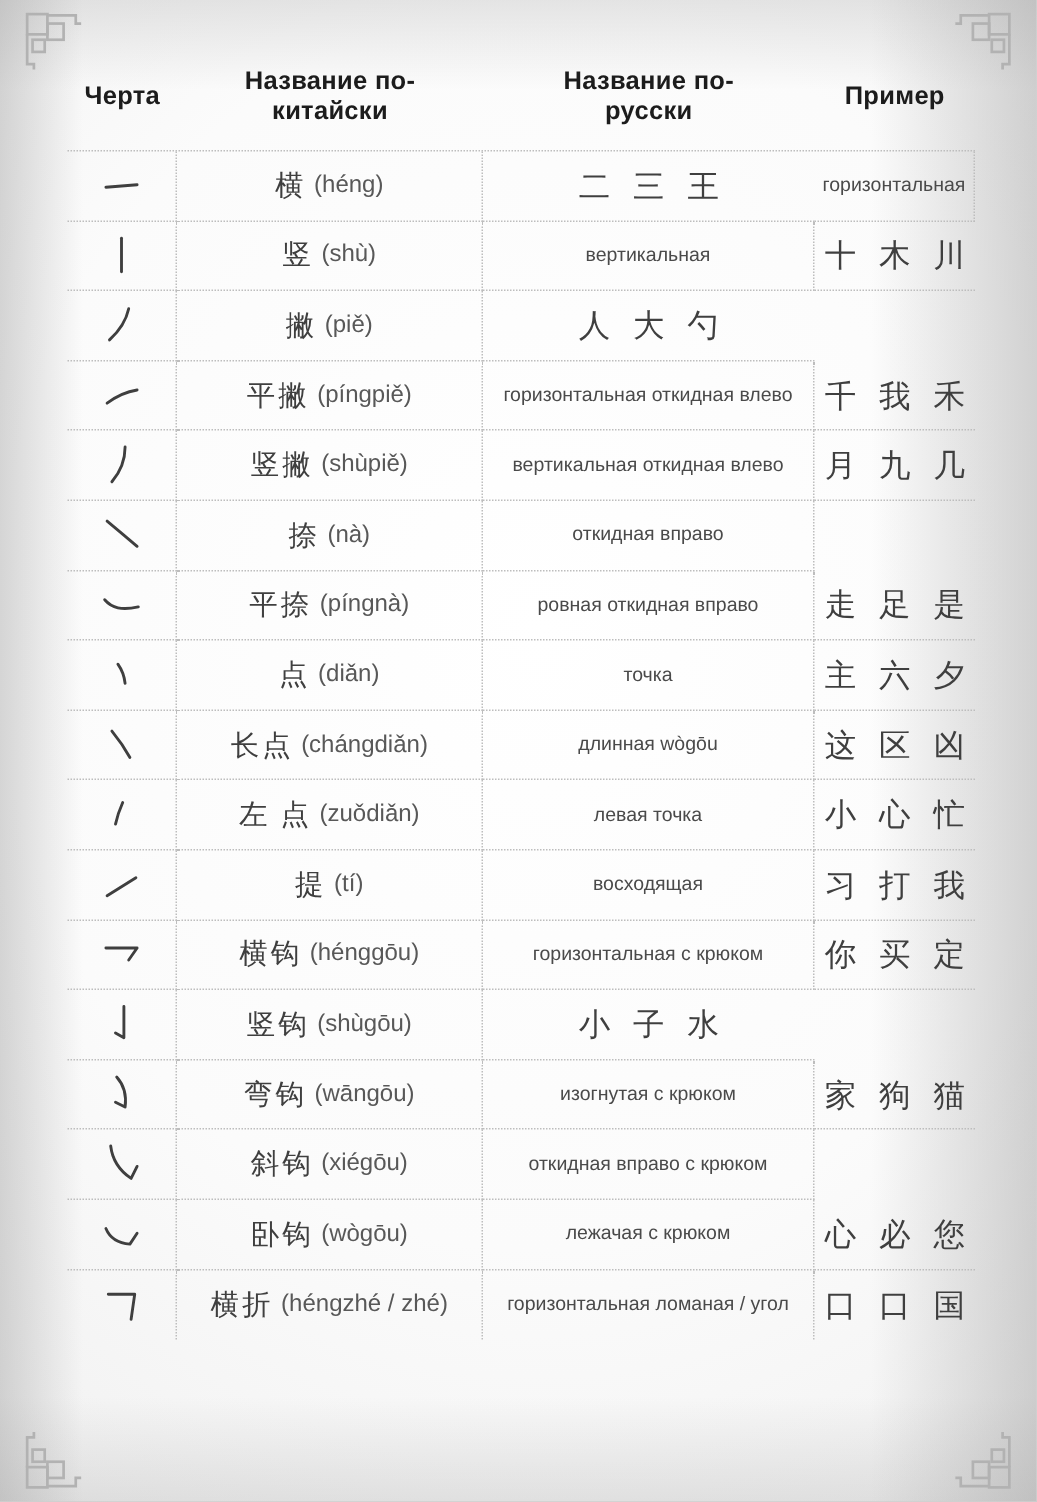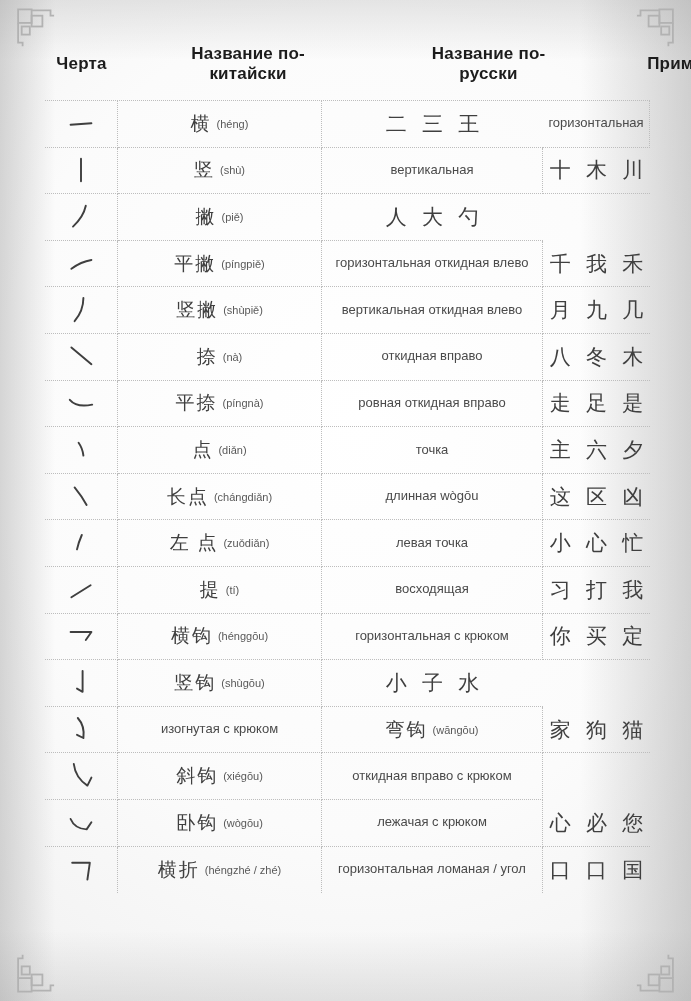--- a/index.html
+++ b/index.html
@@ -12,42 +12,42 @@
       radial-gradient(ellipse 95% 75% at 52% 42%, #ffffff 0%, #fbfbfb 55%, #efefef 100%);
   }
   .corner{position:absolute;width:54px;height:54px;stroke:var(--ornament,#b2b2b2);fill:none;stroke-width:2;}
   .corner.tl{left:10px;top:4px;}
   .corner.tr{right:10px;top:4px;transform:scaleX(-1);}
   .corner.bl{left:10px;bottom:4px;transform:scaleY(-1);}
   .corner.br{right:10px;bottom:4px;transform:scale(-1,-1);}
   .thead{
     position:absolute;left:45px;top:36px;width:605px;height:56px;
     display:grid;grid-template-columns:73px 204px 221px 107px;
-    align-items:center;justify-items:center;gap:28px;
+    align-items:center;justify-items:center;
   }
   .th{
     font-size:17px;font-weight:bold;color:var(--header-text,#1c1c1c);
     text-align:center;line-height:1.2;max-width:125px;letter-spacing:.2px;
   }
   .tbody{
     position:absolute;left:45px;top:100px;width:605px;
     border-top:1px dotted var(--grid-line,#bdbdbd);
   }
   .row{display:grid;grid-template-columns:73px 204px 221px 107px;}
   .cell{
     min-height:46.6px;display:flex;align-items:center;justify-content:center;
     border-bottom:1px dotted var(--grid-line,#bdbdbd);box-sizing:border-box;
   }
   .row:last-child .cell{border-bottom:none;}
   .c1,.c2,.c3{border-right:1px dotted var(--grid-line,#bdbdbd);}
   .stroke-svg{width:32px;height:32px;stroke:var(--text,#454545);fill:none;
     stroke-width:2.4;stroke-linecap:round;stroke-linejoin:round;}
   .c2{gap:5px;padding:2px 6px;text-align:center;}
   .hanzi{font-size:19px;color:var(--text,#3f3f3f);font-family:"Liberation Serif","DejaVu Serif",serif;letter-spacing:2px;}
-  .pinyin{font-size:11px;color:var(--pinyin-text,#585858);}
+  .pinyin{font-size:16px;color:var(--pinyin-text,#585858);}
   .c3{padding:4px 12px;}
   .ru{font-size:13px;color:var(--russian-text,#4a4a4a);text-align:center;line-height:1.3;}
   .ex{font-size:21px;color:var(--text,#3f3f3f);word-spacing:10px;white-space:nowrap;
       font-family:"Liberation Serif","DejaVu Serif",serif;}
 </style>
 </head>
 <body>
 
 <svg width="0" height="0" style="position:absolute">
   <symbol id="corner-sym" viewBox="0 0 60 60">
@@ -174,23 +174,20 @@
             <path d="M8 8 Q20 18 33 29"></path>
           </svg>
     </div>
     <div class="cell c2">
       <span class="hanzi">捺</span>
       <span class="pinyin">(nà)</span>
     </div>
     <div class="cell c3">
       <span class="ru">откидная вправо</span>
     </div>
-    <div class="cell c4">
-      <span class="ex">八 冬 木</span>
-    </div>
   </div>
 
   <div class="row">
     <div class="cell c1">
       <svg class="stroke-svg" viewBox="0 0 40 40">
             <path d="M6 16 C12 23 20 25 34 22"></path>
           </svg>
     </div>
     <div class="cell c2">
       <span class="hanzi">平捺</span>
@@ -309,27 +306,27 @@
     </div>
   </div>
 
 
   <div class="row">
     <div class="cell c1">
       <svg class="stroke-svg" viewBox="0 0 40 40">
             <path d="M16 5 Q25 15 23 30 L15 26"></path>
           </svg>
     </div>
-    <div class="cell c3">
-      <span class="ru">изогнутая с крюком</span>
-    </div>
     <div class="cell c2">
       <span class="hanzi">弯钩</span>
       <span class="pinyin">(wāngōu)</span>
     </div>
+    <div class="cell c3">
+      <span class="ru">изогнутая с крюком</span>
+    </div>
     <div class="cell c4">
       <span class="ex">家 狗 猫</span>
     </div>
   </div>
 
   <div class="row">
     <div class="cell c1">
       <svg class="stroke-svg" viewBox="0 0 40 40">
             <path d="M11 5 Q13 22 28 32 L33 22"></path>
           </svg>

